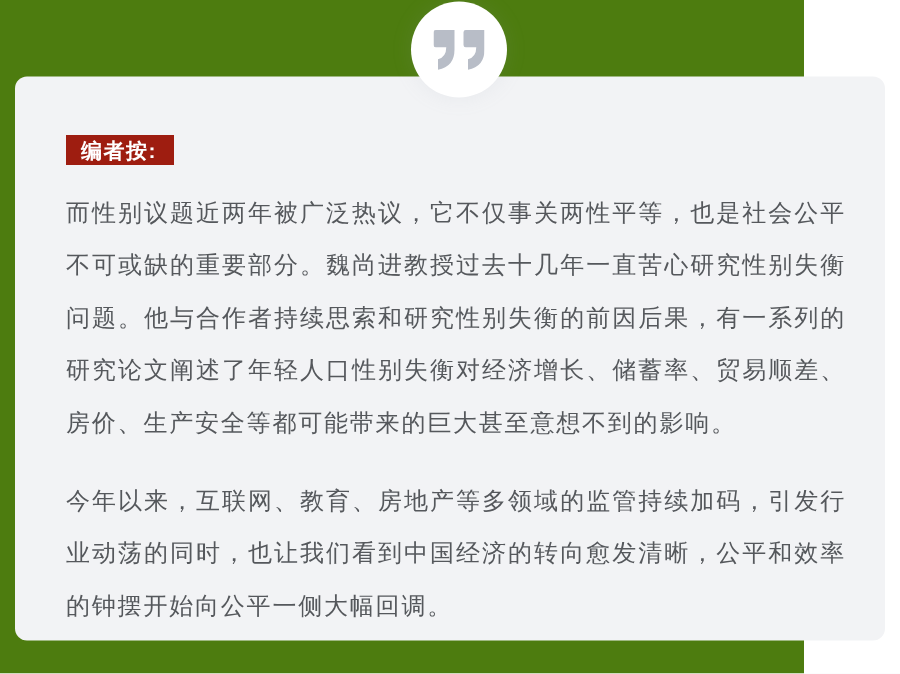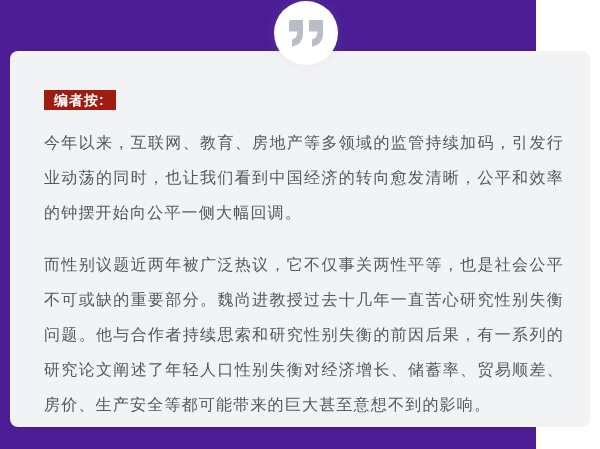--- a/index.html
+++ b/index.html
@@ -2,21 +2,21 @@
 <html><head>
 <meta charset="utf-8">
 <style>
   * { margin: 0; padding: 0; box-sizing: border-box; }
   html, body {
     width: 600px; height: 449px;
     background: #ffffff;
     font-family: "Liberation Sans", "DejaVu Sans", sans-serif;
     overflow: hidden;
   }
-  .page { position: relative; width: 536px; height: 449px; background: #4c1d95; }
+  .page { position: relative; width: 536px; height: 449px; background: #4d7c0f; }
 
   
   .quote-circle {
     position: absolute;
     left: 274px; top: 1px;
     width: 64px; height: 64px;
     border-radius: 50%;
     background: #ffffff;
     box-shadow: 0 0 14px rgba(160,168,180,0.12);
     z-index: 2;
@@ -66,18 +66,18 @@
   <div class="quote-circle">
     <svg class="quote-glyph" width="34" height="28" viewBox="0 0 34 28" aria-hidden="true">
       <path fill="#b8bdc7" d="M1.5 0 H14 V13 Q14 24.5 3 26.5 L3 19.5 Q8.5 18 8.5 11.5 H1.5 Q0 11.5 0 10 V1.5 Q0 0 1.5 0 Z"></path>
       <path fill="#b8bdc7" d="M21.5 0 H34 V13 Q34 24.5 23 26.5 L23 19.5 Q28.5 18 28.5 11.5 H21.5 Q20 11.5 20 10 V1.5 Q20 0 21.5 0 Z"></path>
     </svg>
   </div>
 
   <div class="note-card">
     <span class="note-badge">编者按:</span>
 
+    <p class="note-paragraph">而性别议题近两年被广泛热议，它不仅事关两性平等，也是社会公平不可或缺的重要部分。魏尚进教授过去十几年一直苦心研究性别失衡问题。他与合作者持续思索和研究性别失衡的前因后果，有一系列的研究论文阐述了年轻人口性别失衡对经济增长、储蓄率、贸易顺差、房价、生产安全等都可能带来的巨大甚至意想不到的影响。</p>
+
     <p class="note-paragraph">今年以来，互联网、教育、房地产等多领域的监管持续加码，引发行业动荡的同时，也让我们看到中国经济的转向愈发清晰，公平和效率的钟摆开始向公平一侧大幅回调。</p>
-
-    <p class="note-paragraph">而性别议题近两年被广泛热议，它不仅事关两性平等，也是社会公平不可或缺的重要部分。魏尚进教授过去十几年一直苦心研究性别失衡问题。他与合作者持续思索和研究性别失衡的前因后果，有一系列的研究论文阐述了年轻人口性别失衡对经济增长、储蓄率、贸易顺差、房价、生产安全等都可能带来的巨大甚至意想不到的影响。</p>
   </div>
 
 </div>
 
 </body></html>

